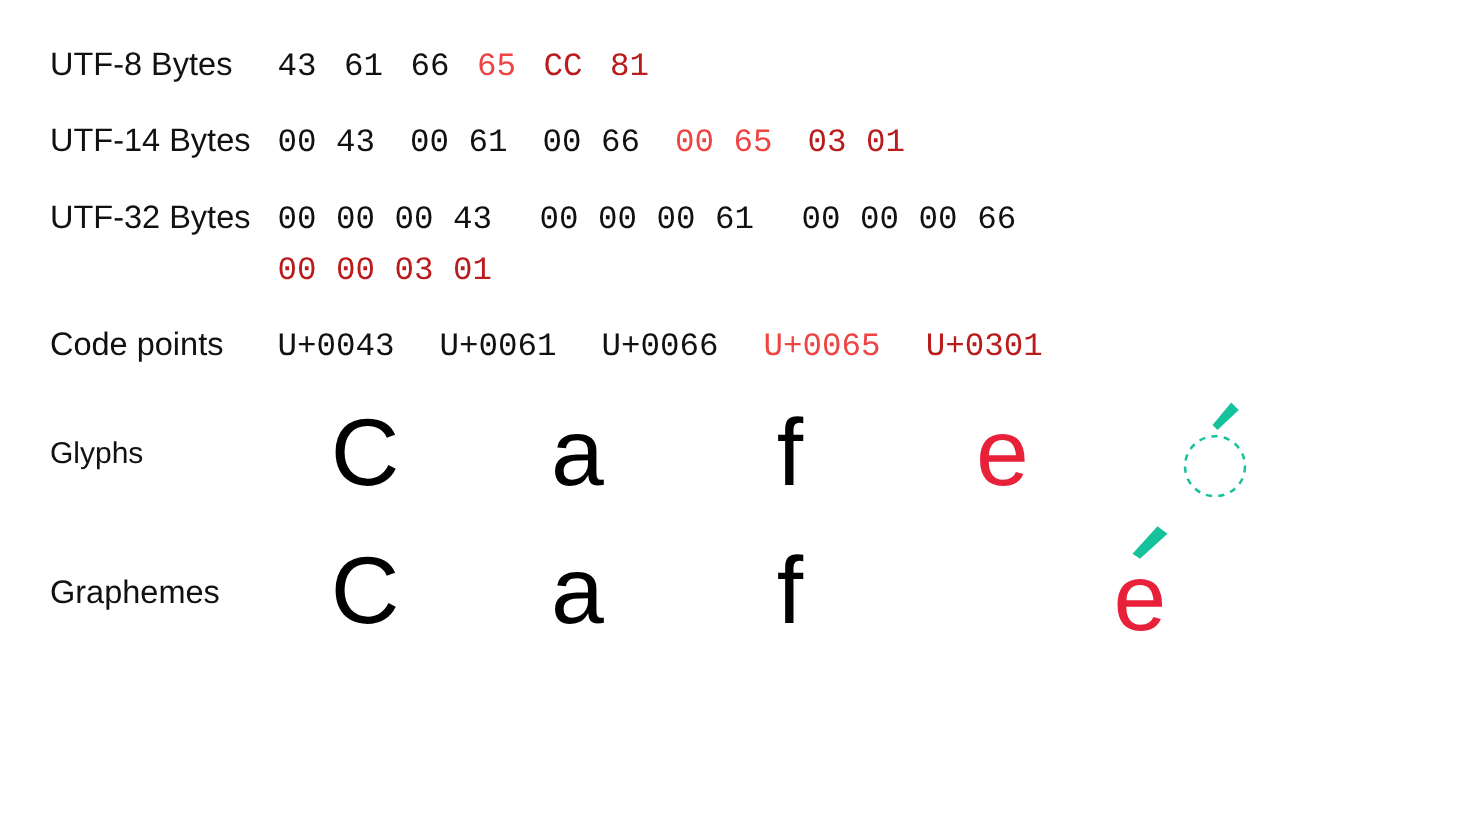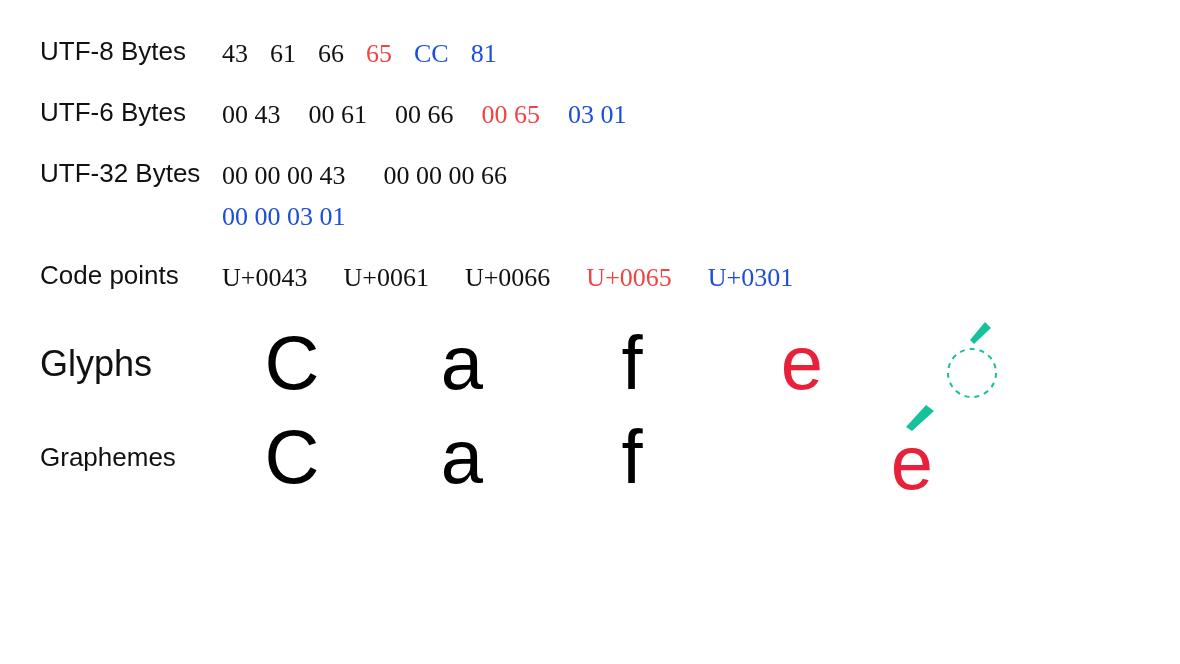--- a/index.html
+++ b/index.html
@@ -25,38 +25,38 @@
     font-weight: 400;
     color: #111;
     width: 182px;
     flex-shrink: 0;
     line-height: 1.2;
   }
   .values {
     display: flex;
     flex-wrap: wrap;
     gap: 28px;
-    font-family: Liberation Serif, serif;
+    font-family: Liberation Mono, monospace;
     font-size: 26px;
     line-height: 1.35;
   }
   .values.tight { gap: 22px; }
   .values.utf32 { row-gap: 8px; column-gap: 26px; gap: 38px; }
   .token { white-space: nowrap; }
   .c-black { color: #111; }
   .c-red   { color: #ef4444; }
-  .c-teal  { color: #1d4ed8; }
+  .c-teal  { color: #b91c1c; }
 
   
   .glyph-row {
     display: flex;
     align-items: center;
     margin-top: 28px;
   }
-  .glyph-row .label { font-size: 36px; }
+  .glyph-row .label { font-size: 24px; }
   .glyph-cells {
     display: flex;
     align-items: center;
     gap: 110px;
     padding-left: 40px;
   }
   .glyph {
     font-family: "Helvetica Neue", Arial, sans-serif;
     font-size: 76px;
     line-height: 1;
@@ -72,21 +72,21 @@
   }
   .combining svg {
     position: absolute;
     left: 50%;
     top: 50%;
     transform: translate(-50%, -50%);
   }
   .grapheme-row {
     display: flex;
     align-items: center;
-    margin-top: 14px;
+    margin-top: 30px;
   }
   .grapheme-cells {
     display: flex;
     align-items: center;
     gap: 110px;
     padding-left: 40px;
   }
   .grapheme {
     font-family: "Helvetica Neue", Arial, sans-serif;
     font-size: 76px;
@@ -130,35 +130,36 @@
       <span class="token c-black">43</span>
       <span class="token c-black">61</span>
       <span class="token c-black">66</span>
       <span class="token c-red">65</span>
       <span class="token c-teal">CC</span>
       <span class="token c-teal">81</span>
     </div>
   </div>
 
   <div class="row">
-    <div class="label">UTF-6 Bytes</div>
+    <div class="label">UTF-14 Bytes</div>
     <div class="values">
       <span class="token c-black">00 43</span>
       <span class="token c-black">00 61</span>
       <span class="token c-black">00 66</span>
       <span class="token c-red">00 65</span>
       <span class="token c-teal">03 01</span>
     </div>
   </div>
 
   <div class="row">
     <div class="label">UTF-32 Bytes</div>
     <div>
       <div class="values utf32">
         <span class="token c-black">00 00 00 43</span>
+        <span class="token c-black">00 00 00 61</span>
         <span class="token c-black">00 00 00 66</span>
       </div>
       <div class="values utf32" style="margin-top:6px">
         <span class="token c-teal">00 00 03 01</span>
       </div>
     </div>
   </div>
 
   <div class="row cp-row">
     <div class="label">Code points</div>

